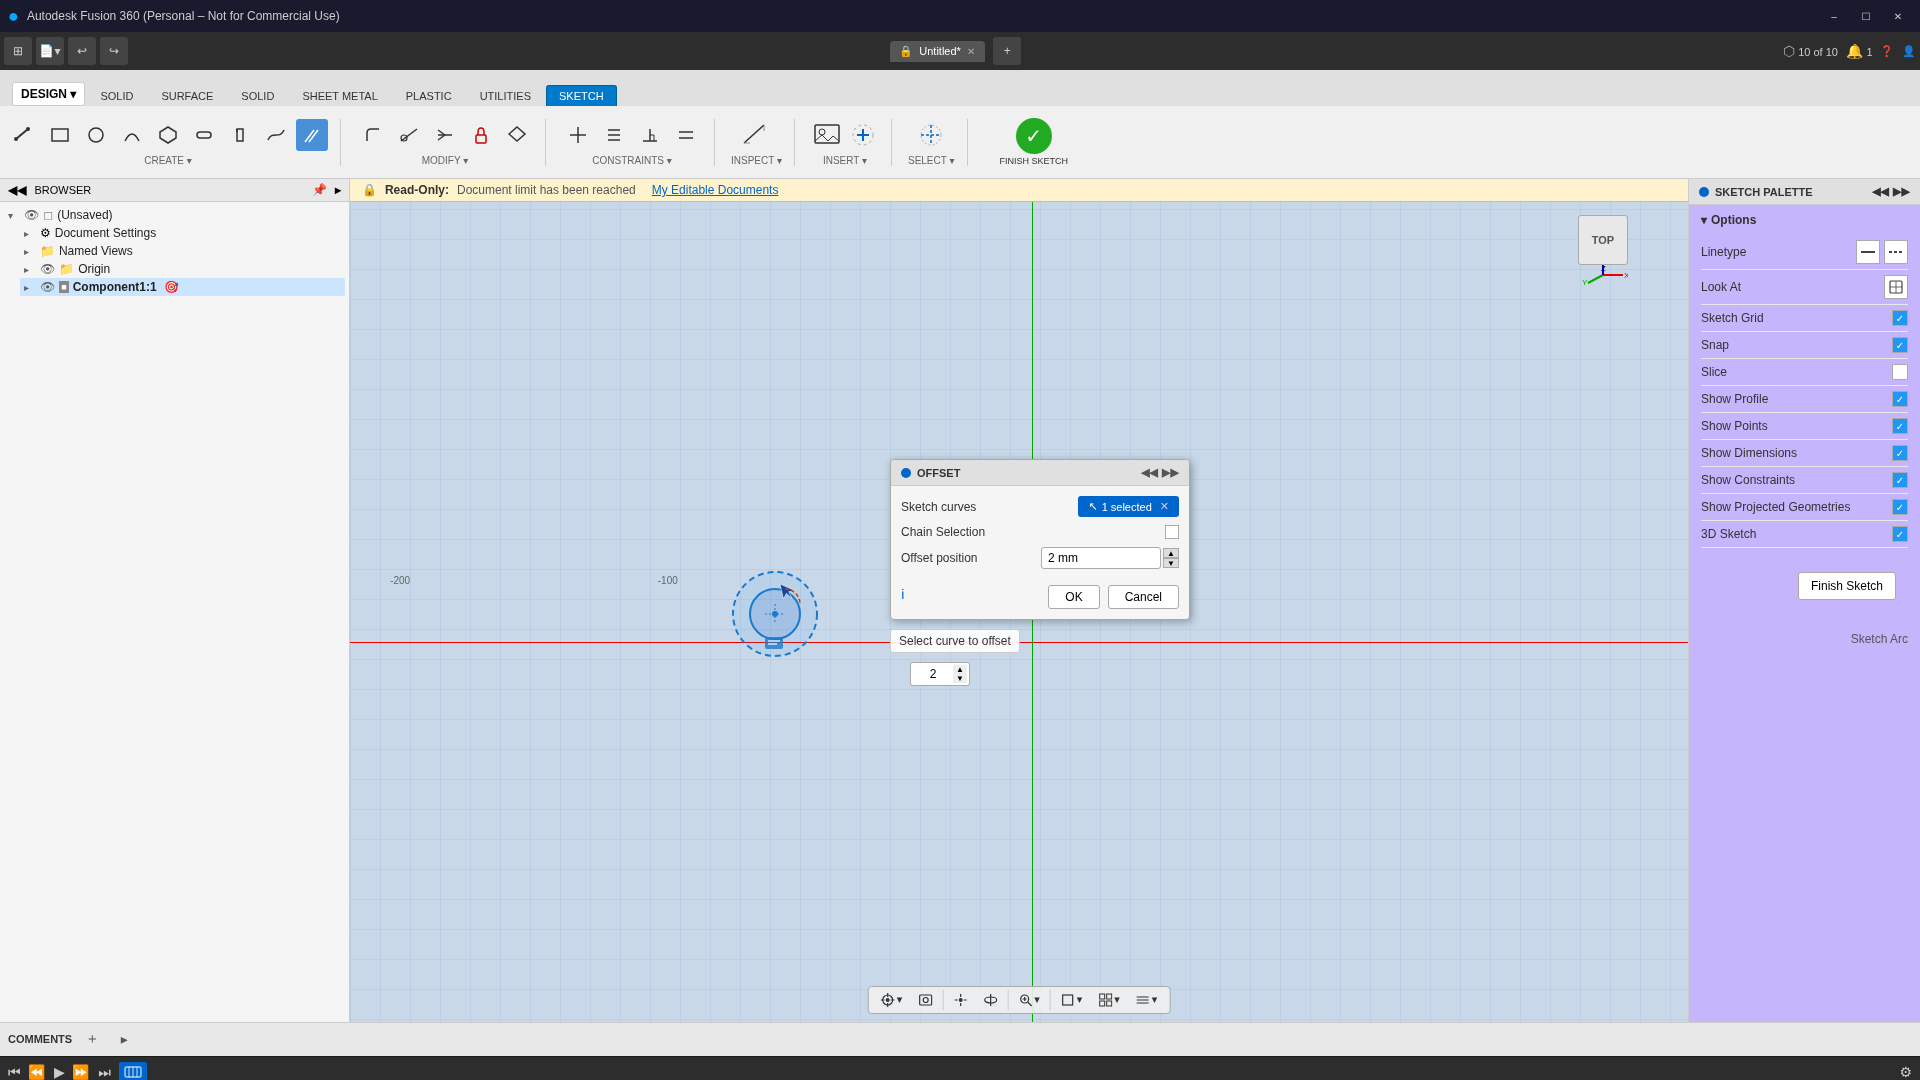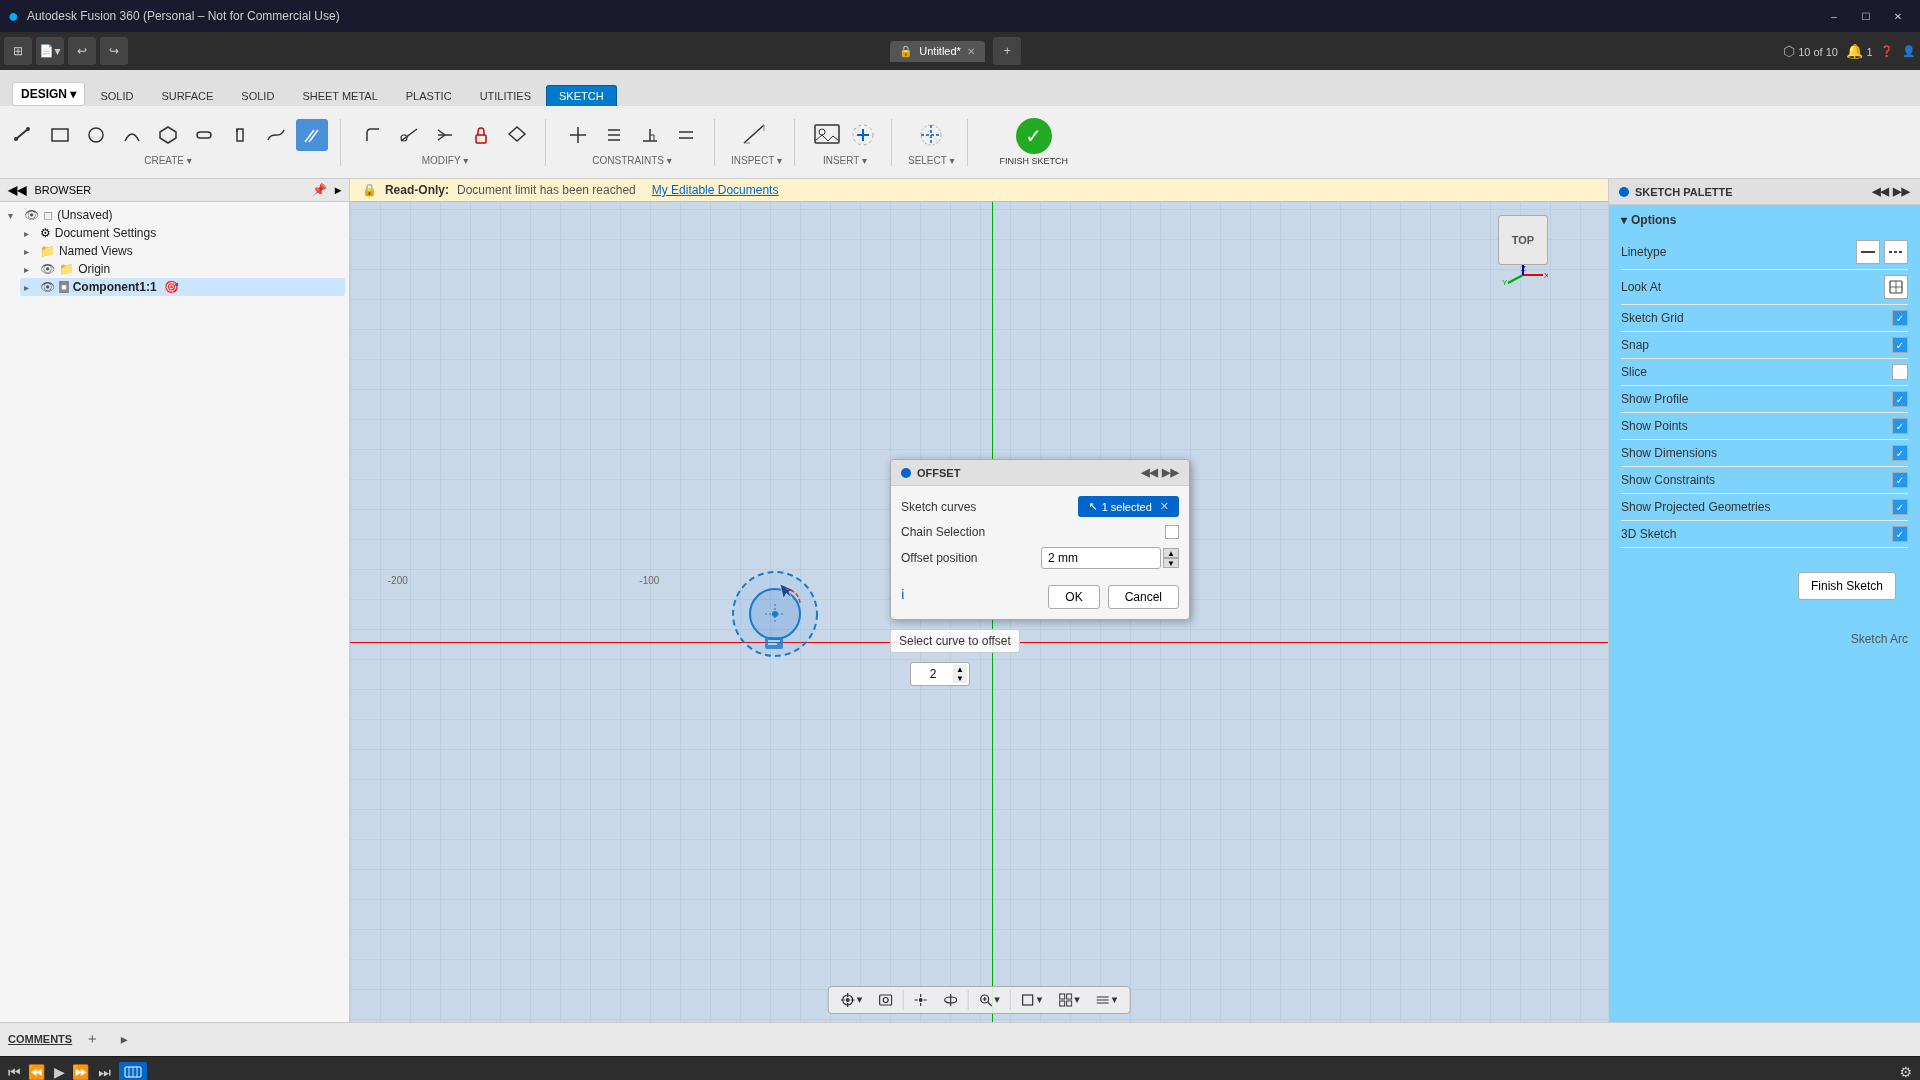--- a/index.html
+++ b/index.html
@@ -250,22 +250,22 @@
     .ov-spin { width: 14px; height: 9px; font-size: 8px; cursor: pointer; background: #eee; border: none; display: flex; align-items: center; justify-content: center; }
 
     
     #sketch-obj {
       position: absolute; top: 380px; left: 370px;
       width: 90px; height: 90px;
     }
 
     
     #sketch-palette {
-      width: 312px;
-      background: #7dd3fc;
+      width: 232px;
+      background: #c4b5fd;
       border-left: 1px solid #ccc;
       display: flex; flex-direction: column;
     }
     #sketch-palette-header {
       display: flex; align-items: center; justify-content: space-between;
       padding: 6px 10px;
       background: #e0e0e0;
       border-bottom: 1px solid #ccc;
       font-size: 11px; font-weight: bold; color: #333;
     }
@@ -306,21 +306,21 @@
     
     #bottom-bar {
       height: 36px;
       background: #e8e8e8;
       border-top: 1px solid #ccc;
       display: flex; align-items: center;
       padding: 0 8px;
       gap: 8px;
     }
     .bottom-icon { width: 24px; height: 24px; display: flex; align-items: center; justify-content: center; cursor: pointer; color: #555; font-size: 14px; }
-    .comments-label { font-size: 12px; color: #333; font-weight: bold; text-decoration: underline; }
+    .comments-label { font-size: 12px; color: #333; font-weight: bold; }
     .bottom-right { margin-left: auto; display: flex; align-items: center; gap: 8px; }
 
     
     #view-cube {
       position: absolute; top: 36px; right: 60px;
       font-size: 10px; color: #555;
     }
     .view-cube-top {
       width: 50px; height: 50px; background: #e8e8e8;
       border: 1px solid #aaa; border-radius: 3px;

